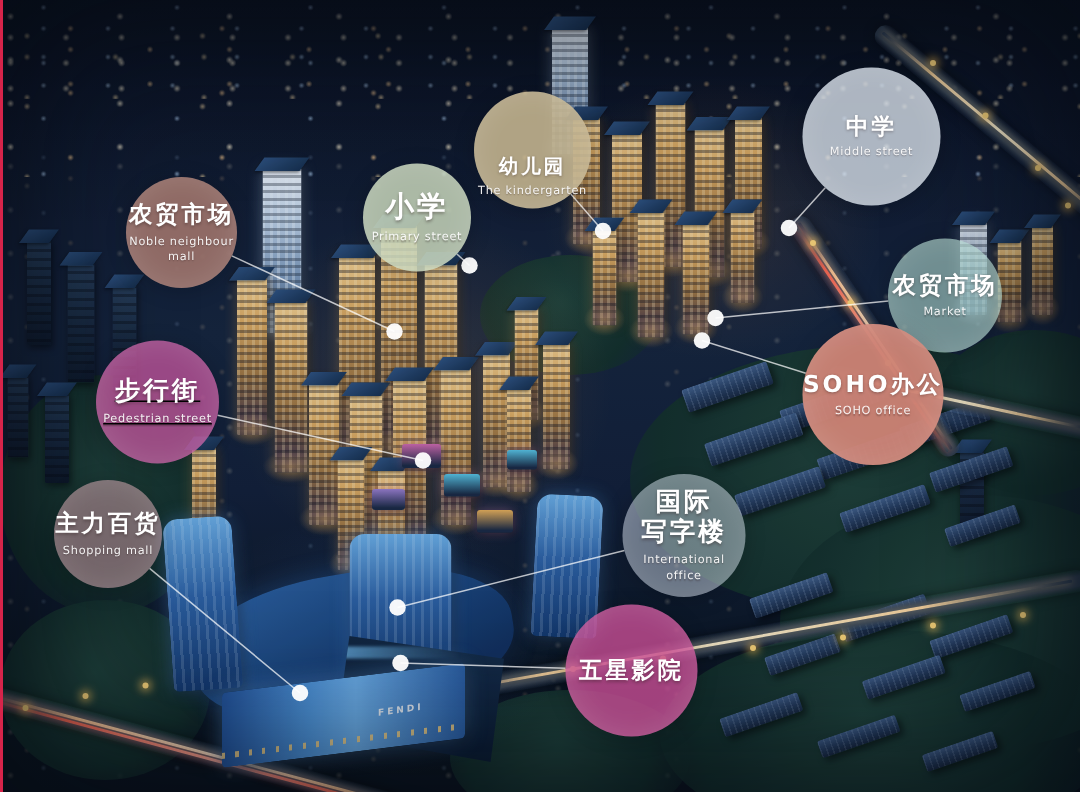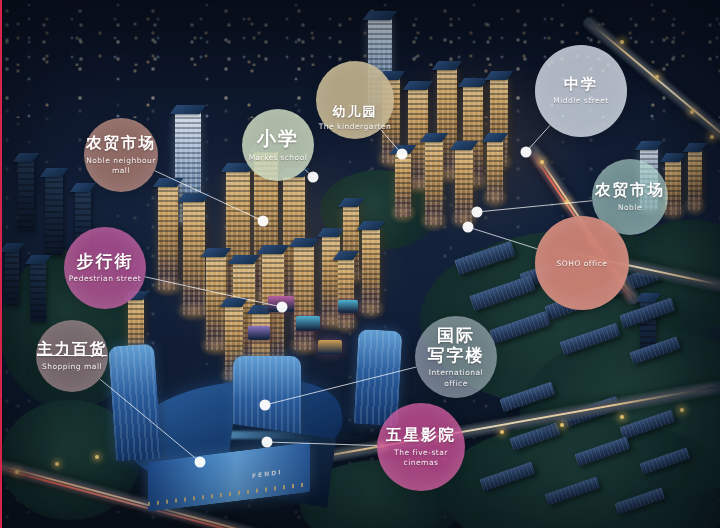--- a/index.html
+++ b/index.html
@@ -247,51 +247,51 @@
       <line x1="377.0231727757043" y1="445.5721809342761" x2="267" y2="442" stroke="rgba(255,255,255,0.72)" stroke-width="1"></line>
       <circle cx="267" cy="442" r="5.5" fill="#ffffff" opacity="0.95"></circle>
     </svg>
   <div id="bubbles">
       <div class="bubble" style="left: 84px; top: 118px; width: 74px; height: 74px; background: rgba(154, 113, 105, 0.92);">
         <div class="zh" style="font-size: 15.5px;">农贸市场</div>
         <div class="en">Noble neighbour mall</div>
       </div>
       <div class="bubble" style="left: 242px; top: 109px; width: 72px; height: 72px; background: rgba(199, 213, 186, 0.85);">
         <div class="zh" style="font-size: 19px;">小学</div>
-        <div class="en">Market school</div>
+        <div class="en">Primary street</div>
       </div>
       <div class="bubble" style="left: 316px; top: 61px; width: 78px; height: 78px; background: rgba(194, 179, 142, 0.9);">
         <div class="zh" style="font-size: 13px; margin-top: 36px;">幼儿园</div>
         <div class="en">The kindergarten</div>
       </div>
       <div class="bubble" style="left: 535px; top: 45px; width: 92px; height: 92px; background: rgba(214, 223, 233, 0.8);">
         <div class="zh" style="font-size: 15px;">中学</div>
         <div class="en">Middle street</div>
       </div>
       <div class="bubble" style="left: 592px; top: 159px; width: 76px; height: 76px; background: rgba(171, 212, 201, 0.62);">
         <div class="zh" style="font-size: 15.5px; text-align: right;">农贸市场</div>
-        <div class="en">Noble</div>
-      </div>
-      <div class="bubble" style="left: 64px; top: 227px; width: 82px; height: 82px; background: rgba(188, 83, 153, 0.8);">
+        <div class="en">Market</div>
+      </div>
+      <div class="bubble" style="left: 64px; top: 227px; width: 82px; height: 82px; background: rgba(188, 83, 153, 0.8); text-decoration: underline;">
         <div class="zh" style="font-size: 17px;">步行街</div>
         <div class="en">Pedestrian street</div>
       </div>
       <div class="bubble" style="left: 535px; top: 216px; width: 94px; height: 94px; background: rgba(205, 131, 117, 0.95);">
+        <div class="zh" style="font-size: 15.5px;">SOHO办公</div>
         <div class="en">SOHO office</div>
       </div>
       <div class="bubble" style="left: 36px; top: 320px; width: 72px; height: 72px; background: rgba(197, 149, 159, 0.55);">
-        <div class="zh" style="font-size: 15.5px; text-decoration: underline;">主力百货</div>
+        <div class="zh" style="font-size: 15.5px;">主力百货</div>
         <div class="en">Shopping mall</div>
       </div>
       <div class="bubble" style="left: 415px; top: 316px; width: 82px; height: 82px; background: rgba(215, 227, 239, 0.45);">
         <div class="zh" style="font-size: 17px;">国际
 写字楼</div>
         <div class="en">International
 office</div>
       </div>
       <div class="bubble" style="left: 377px; top: 403px; width: 88px; height: 88px; background: rgba(200, 78, 149, 0.8);">
         <div class="zh" style="font-size: 15.5px;">五星影院</div>
-        <div class="en">The five-star cinemas</div>
       </div>
     </div>
 
   <div class="edge-line" style="background: rgb(214, 36, 74);"></div>
 </div>
 
 </body></html>

